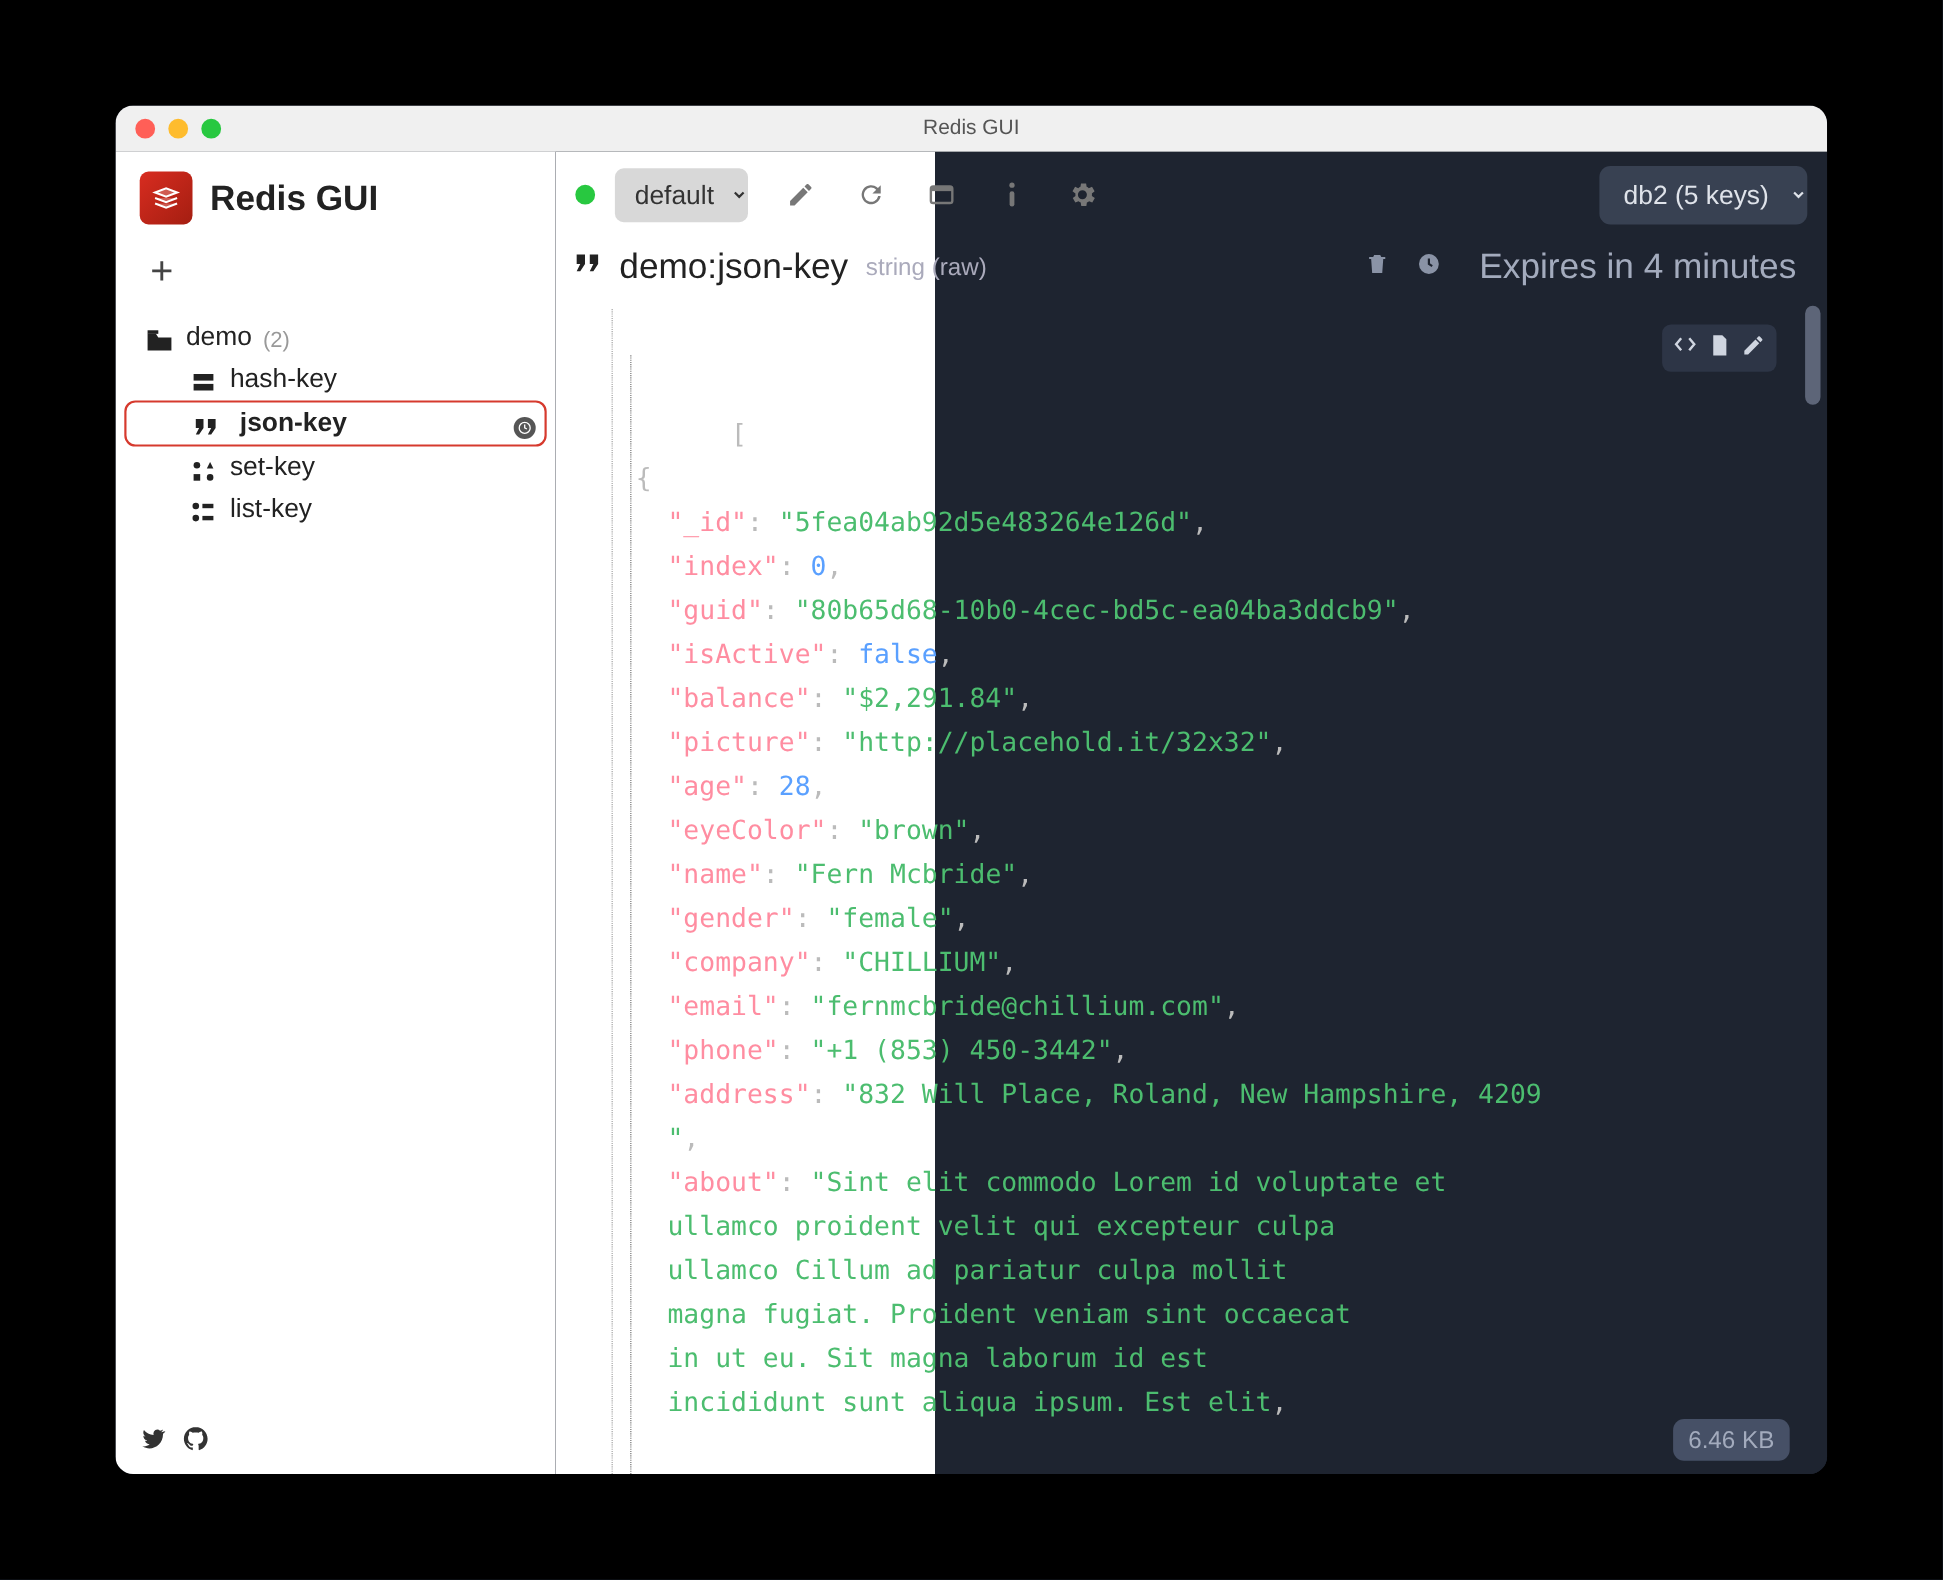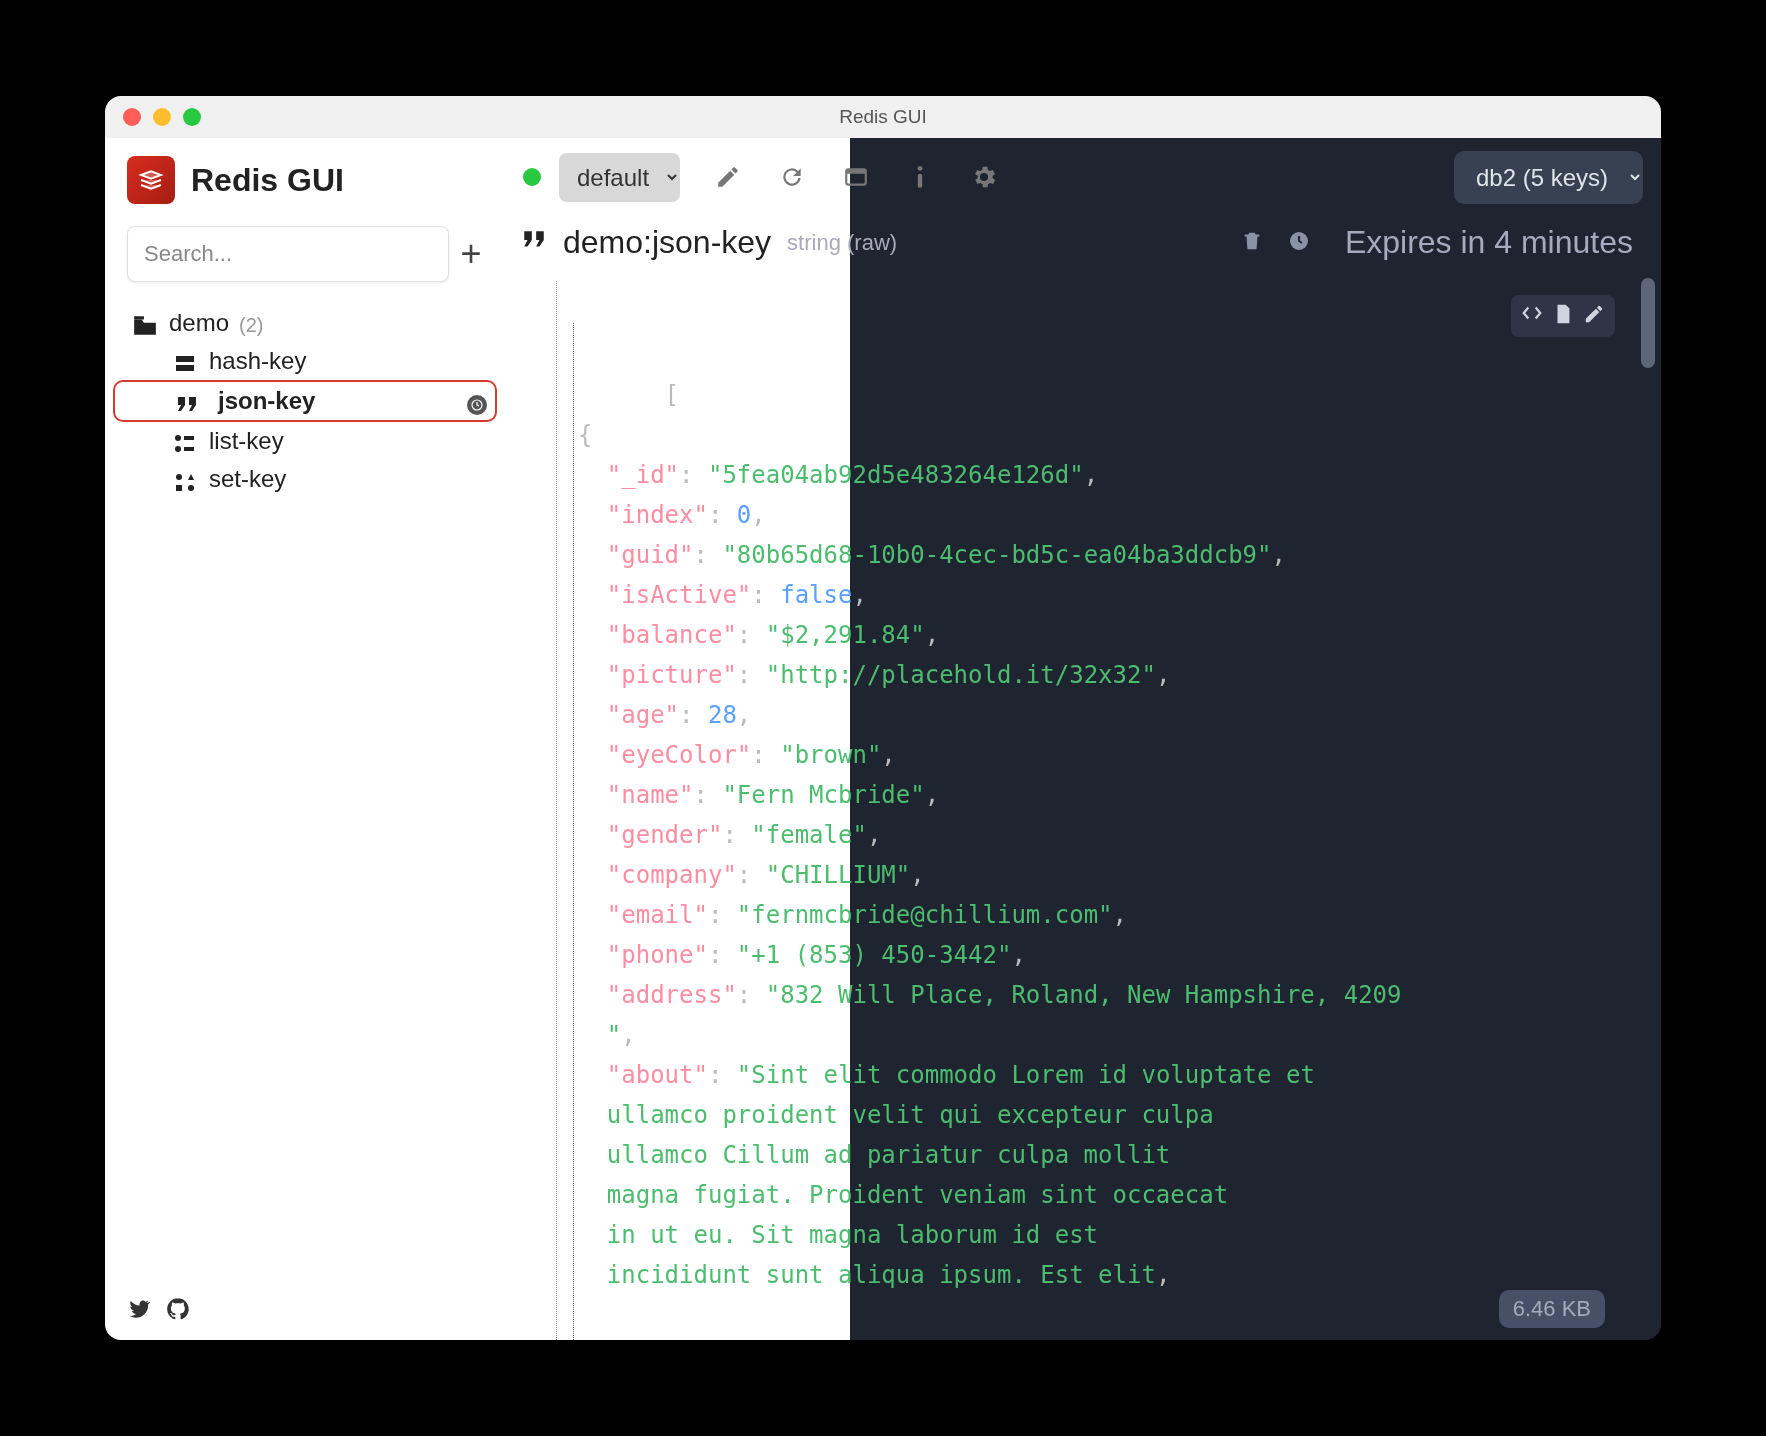--- a/index.html
+++ b/index.html
@@ -42,21 +42,21 @@
 .key-header { display: flex; align-items: center; padding: 8px 28px 20px 8px; gap: 16px; position: relative; z-index: 1; }
 .key-quote { color: #222; font-size: 26px; margin-left: 8px; }
 .key-name { font-size: 32px; font-weight: 400; color: #222; }
 .key-type { color: #aab; font-size: 22px; }
 .kh-spacer { flex: 1; }
 .kh-icon { color: #8a93a6; cursor: pointer; }
 .expires { color: #a3abbd; font-size: 32px; }
 .json-panel { flex: 1; margin: 0 28px 0 28px; background: transparent; position: relative; z-index: 1; overflow: hidden; border-top-left-radius: 6px; }
 .json-toolbar { position: absolute; top: 14px; right: 18px; display: flex; gap: 10px; background: #2d3546; padding: 8px 10px; border-radius: 8px; z-index: 3; }
 .json-toolbar .jtb { color: #cfd5e0; cursor: pointer; }
-.json-size { position: absolute; bottom: 12px; right: 28px; color: #a3abbd; font-size: 22px; background: #465066; padding: 6px 14px; border-radius: 10px; z-index: 3; }
+.json-size { position: absolute; bottom: 12px; right: 6px; color: #a3abbd; font-size: 22px; background: #465066; padding: 6px 14px; border-radius: 10px; z-index: 3; }
 .json-content { font-family: ui-monospace, SFMono-Regular, Menlo, Consolas, monospace; font-size: 24px; line-height: 40px; padding: 14px 16px; color: #e8e8e8; white-space: pre; overflow: hidden; position: relative; height: 100%; }
 .json-content .gutter { position: absolute; left: 0; top: 0; bottom: 0; width: 24px; border-right: 1px dotted #999; pointer-events: none; }
 .json-content .gutter2 { position: absolute; left: 40px; top: 42px; bottom: 0; width: 1px; border-right: 1px dotted #666; pointer-events: none; }
 .k { color: #ff8da1; }
 .s { color: #4cbd6f; }
 .n { color: #5aa0ff; }
 .b { color: #5aa0ff; }
 .p { color: #bbb; }
 .content-scrollbar { position: absolute; right: 6px; top: 140px; width: 14px; height: 90px; background: #5d6578; border-radius: 7px; }
 </style>
@@ -77,21 +77,20 @@
     <div class="sidebar">
       <div class="sidebar-top">
         <div class="logo">
           <svg viewBox="0 0 24 24" fill="none">
               <path d="M4 8l8-3 8 3-8 3-8-3zm0 4l8 3 8-3m-16 4l8 3 8-3" stroke="#fff" stroke-width="1.5" fill="#fff" fill-opacity="0.25"></path>
             </svg>
         </div>
         <div class="logo-text">Redis GUI</div>
       </div>
       <div class="search-row">
-        <input class="search-input" placeholder="Search..." style="">
         <div class="add-btn">+</div>
       </div>
       <div class="tree">
         <div class="tree-row folder">
           <span class="ticon">
             <svg width="26" height="22" viewBox="0 0 24 20">
                 <path fill="#222" d="M2 4h7l2 3h11v11H2z"></path>
                 <rect x="2" y="1" width="9" height="3" fill="#222"></rect>
               </svg>
           </span>
@@ -120,39 +119,39 @@
             <svg width="12" height="12" viewBox="0 0 12 12">
                 <circle cx="6" cy="6" r="5" fill="none" stroke="#fff" stroke-width="1.2"></circle>
                 <path d="M6 3v3l2 1" stroke="#fff" stroke-width="1.2" fill="none"></path>
               </svg>
           </span>
         </div>
 
         <div class="tree-row child">
           <span class="ticon">
             <svg width="24" height="22" viewBox="0 0 24 22">
+                <circle cx="6" cy="6" r="3" fill="#222"></circle>
+                <polygon points="18,3 21,9 15,9" fill="#222"></polygon>
+                <rect x="3" y="14" width="6" height="6" fill="#222"></rect>
+                <circle cx="18" cy="17" r="3" fill="#222"></circle>
+              </svg>
+          </span>
+          <span>set-key</span>
+        </div>
+
+        <div class="tree-row child">
+          <span class="ticon">
+            <svg width="24" height="22" viewBox="0 0 24 22">
                 <circle cx="5" cy="5" r="3" fill="#222"></circle>
                 <circle cx="5" cy="16" r="3" fill="#222"></circle>
                 <rect x="11" y="3" width="10" height="4" fill="#222"></rect>
                 <rect x="11" y="14" width="10" height="4" fill="#222"></rect>
               </svg>
           </span>
           <span>list-key</span>
-        </div>
-
-        <div class="tree-row child">
-          <span class="ticon">
-            <svg width="24" height="22" viewBox="0 0 24 22">
-                <circle cx="6" cy="6" r="3" fill="#222"></circle>
-                <polygon points="18,3 21,9 15,9" fill="#222"></polygon>
-                <rect x="3" y="14" width="6" height="6" fill="#222"></rect>
-                <circle cx="18" cy="17" r="3" fill="#222"></circle>
-              </svg>
-          </span>
-          <span>set-key</span>
         </div>
 
       </div>
       <div class="sidebar-footer">
         <span>
           <svg width="26" height="26" viewBox="0 0 24 24">
               <path fill="#333" d="M22 5.8c-.7.3-1.5.6-2.3.7.8-.5 1.5-1.3 1.8-2.3-.8.5-1.7.8-2.6 1-1.5-1.6-4-1.2-5.1.7-.5.9-.6 1.9-.3 2.9-3.3-.2-6.2-1.7-8.1-4.2-1.1 1.9-.5 4.2 1.3 5.4-.6 0-1.3-.2-1.8-.5 0 2 1.4 3.7 3.3 4.1-.6.2-1.2.2-1.9.1.5 1.7 2.1 2.9 3.9 2.9-1.7 1.4-3.9 2-6.1 1.7 7.5 4.8 17.3-.7 17.3-10.1 0-.2 0-.3 0-.5.8-.5 1.5-1.3 2-2.1z"></path>
             </svg>
         </span>
         <span>

